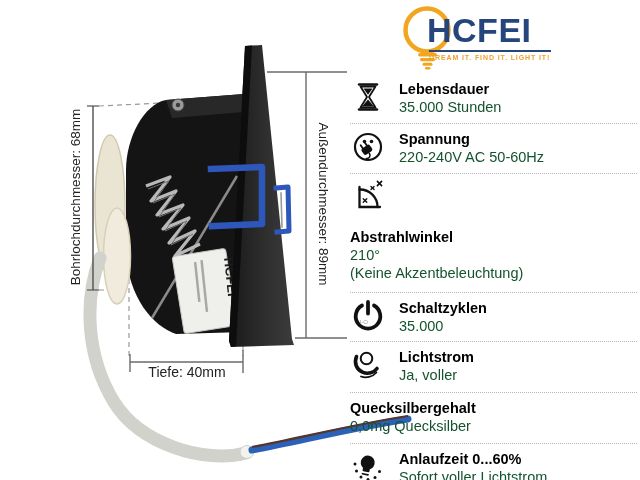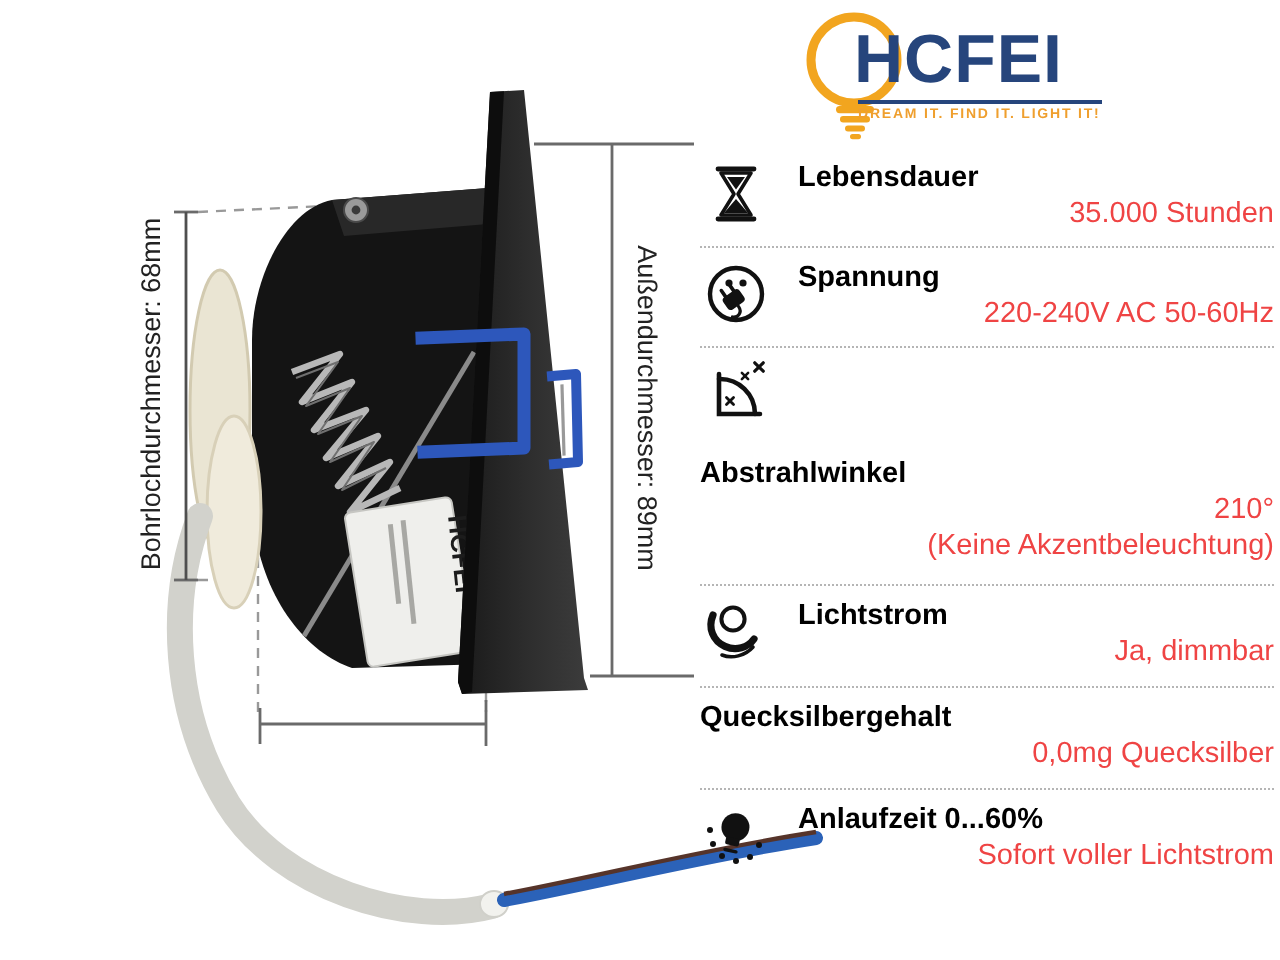--- a/index.html
+++ b/index.html
@@ -20,21 +20,21 @@
   #logo-tagline{position:absolute;left:37px;top:50px;font-size:7px;font-weight:bold;
                 color:#ef9f2e;letter-spacing:.9px;white-space:nowrap;}
   
   #specs{position:absolute;left:350px;top:74px;width:287px;}
   .spec-row{display:flex;gap:8px;border-bottom:1px dotted #b5b5b5;}
   .spec-row:last-child{border-bottom:none;}
   .p49{padding:6px 0 7px;} .p48{padding:6px 0 6px;} .p70{padding:6px 0 10px;flex-direction:column;} .p50{padding:6px 0 8px;}
   .spec-icon{flex:0 0 40px;display:flex;justify-content:flex-start;padding-left:1px;}
   .spec-text{flex:1;}
   .spec-title{font-size:14.5px;font-weight:bold;color:#000000;line-height:18px;}
-  .spec-value{font-size:14.5px;color:#ef4444;line-height:18px;text-align:right;}
+  .spec-value{font-size:14.5px;color:#14532d;line-height:18px;}
   svg .ln{stroke:#111;fill:none;stroke-linecap:round;}
 </style>
 </head>
 <body>
 
 <div id="canvas">
 
   <svg id="product-art" viewBox="0 0 640 480">
     <defs>
       <linearGradient id="panelGrad" x1="0" y1="0" x2="1" y2="0">
@@ -107,20 +107,21 @@
       <line x1="295" y1="338" x2="347" y2="338"></line>
       <line x1="306" y1="72" x2="306" y2="338"></line>
       <line x1="130" y1="354" x2="130" y2="372"></line>
       <line x1="243" y1="350" x2="243" y2="373"></line>
       <line x1="130" y1="362" x2="243" y2="362"></line>
     </g>
   </svg>
 
   <div class="dim-label" id="dim-left">Bohrlochdurchmesser: 68mm</div>
   <div class="dim-label" id="dim-right">Außendurchmesser: 89mm</div>
+  <div class="dim-label" id="dim-depth">Tiefe: 40mm</div>
 
   <div id="logo">
     <svg id="logo-bulb" width="62" height="66" viewBox="0 0 62 66">
       <circle cx="29" cy="25" r="21.5" fill="none" stroke="#f2a51f" stroke-width="4.5"></circle>
       <g fill="#f2a51f">
         <rect x="20" y="48" width="19" height="3.6" rx="1.8"></rect>
         <rect x="22" y="53" width="15" height="3.2" rx="1.6"></rect>
         <rect x="24.5" y="57.8" width="10" height="3" rx="1.5"></rect>
         <rect x="27" y="62" width="5.5" height="2.6" rx="1.3"></rect>
       </g>
@@ -188,32 +189,45 @@
           </g>
         </svg>
       </span>
       <div class="spec-text">
         <div class="spec-title">Abstrahlwinkel</div>
         <div class="spec-value">210°</div>
         <div class="spec-value">(Keine Akzentbeleuchtung)</div>
       </div>
     </div>
 
+    <div class="spec-row p48">
+      <span class="spec-icon">
+        <svg width="34" height="34" viewBox="0 0 34 34">
+          <path class="ln" d="M11,6.5 A12.3,12.3 0 1 0 23,6.5" stroke-width="3.8"></path>
+          <line class="ln" x1="17" y1="3" x2="17" y2="14.5" stroke-width="3.8"></line>
+          <text x="8.5" y="24.5" font-size="6" fill="#9a9a9a" font-family="Liberation Sans, sans-serif">I-O</text>
+        </svg>
+      </span>
+      <div class="spec-text">
+        <div class="spec-title">Schaltzyklen</div>
+        <div class="spec-value">35.000</div>
+      </div>
+    </div>
 
     <div class="spec-row p50">
       <span class="spec-icon">
         <svg width="34" height="34" viewBox="0 0 34 34">
           <circle class="ln" cx="15.5" cy="10.5" r="5.8" stroke-width="2"></circle>
           <path class="ln" d="M5.5,8.5 C2.8,15 5.5,21.5 11.5,24.2 C17,26.6 23,24.8 26,20.5" stroke-width="3.6"></path>
           <path class="ln" d="M10,28.5 C15,30.5 21.5,29 25.5,24.5" stroke-width="1.8"></path>
         </svg>
       </span>
       <div class="spec-text">
         <div class="spec-title">Lichtstrom</div>
-        <div class="spec-value">Ja, dimmbar</div>
+        <div class="spec-value">Ja, voller</div>
       </div>
     </div>
 
     <div class="spec-row p50">
       <div class="spec-text">
         <div class="spec-title">Quecksilbergehalt</div>
         <div class="spec-value">0,0mg Quecksilber</div>
       </div>
     </div>
 

